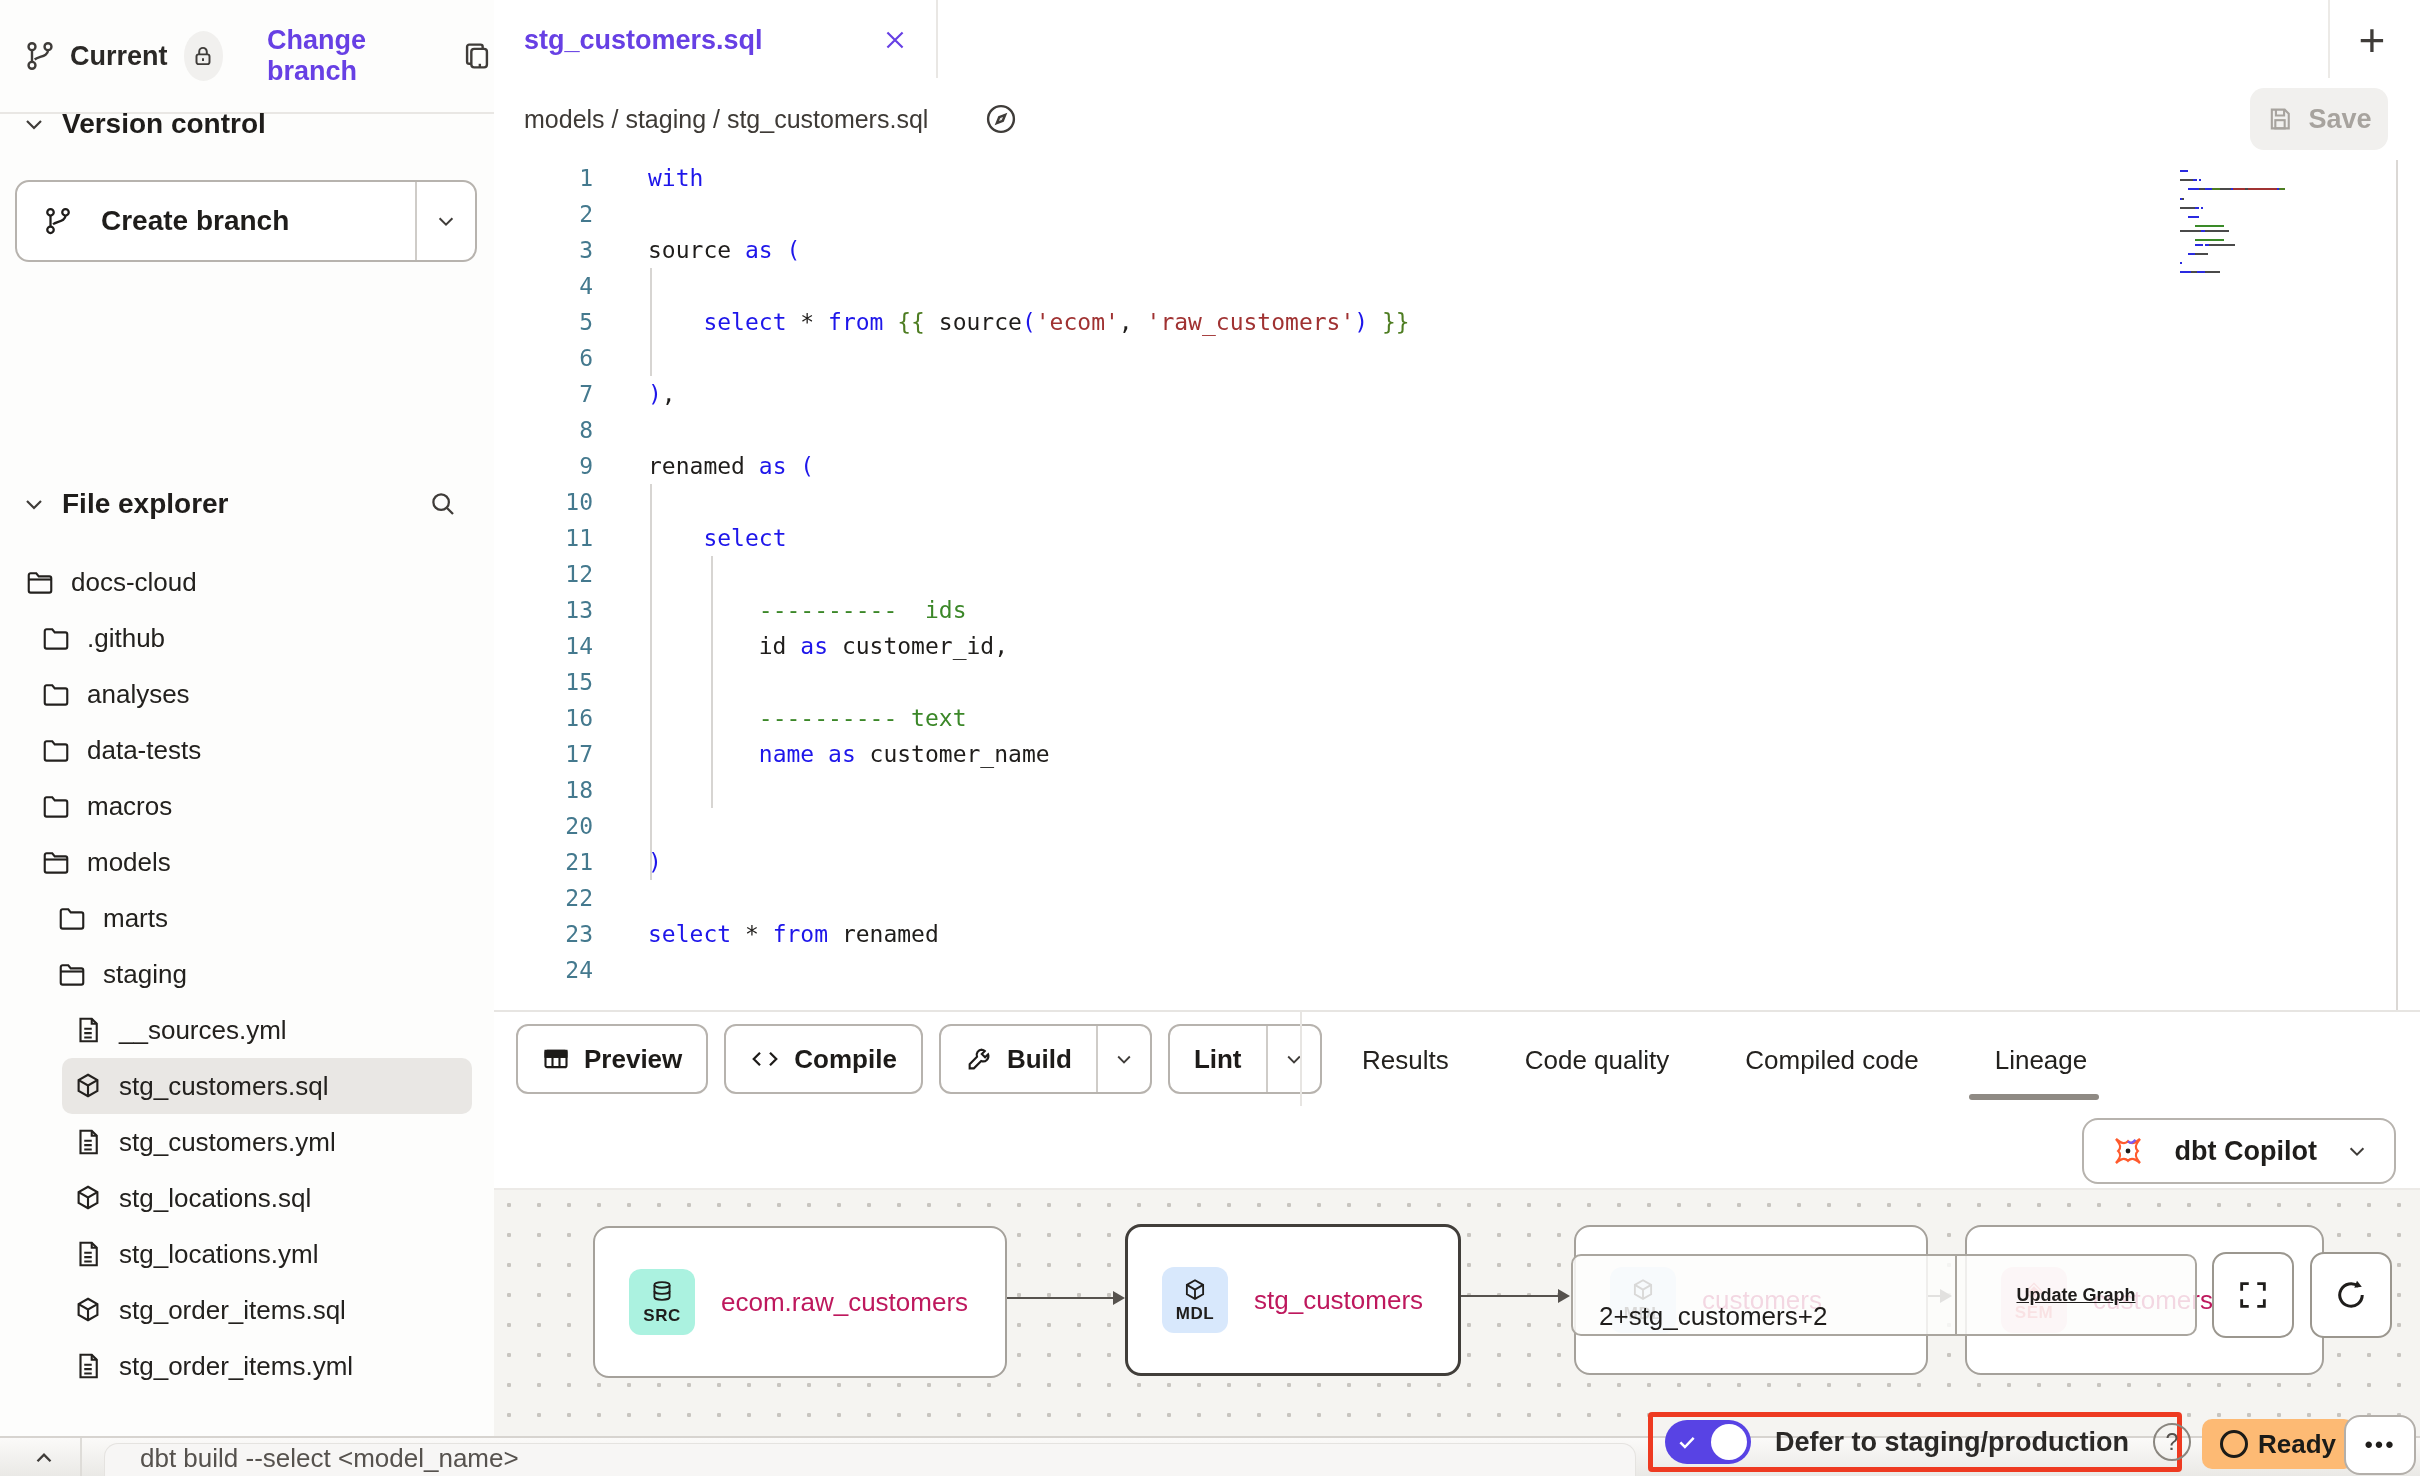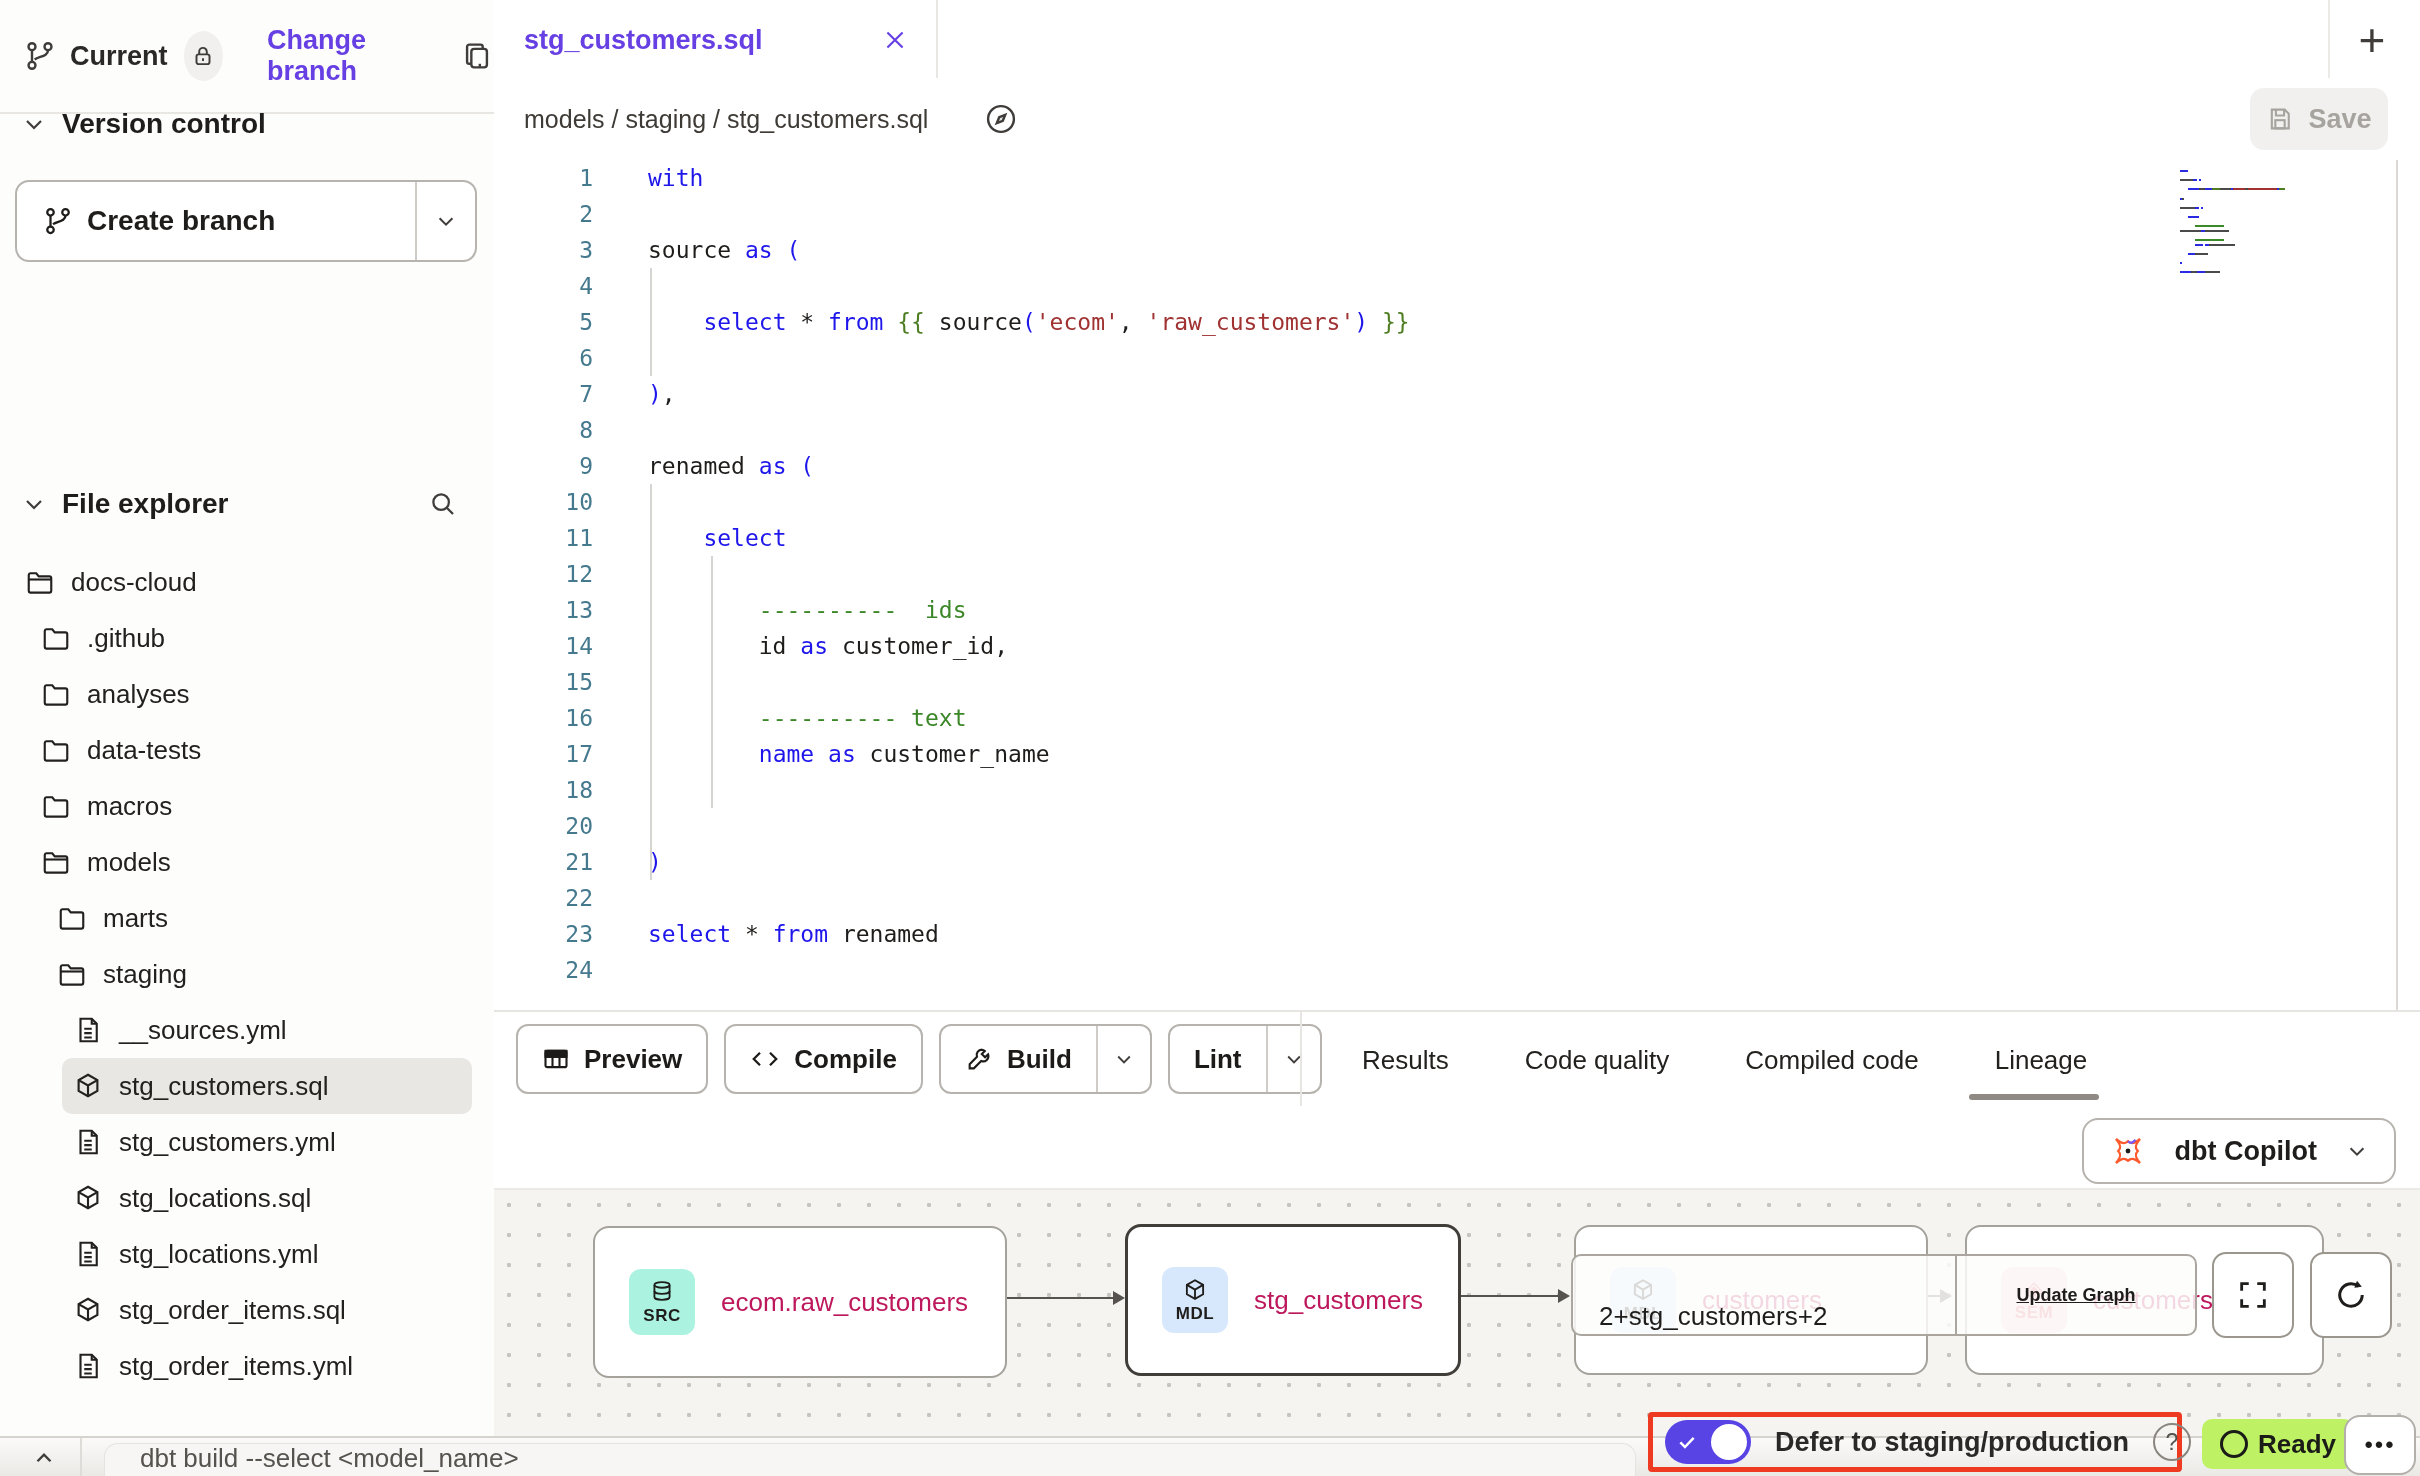--- a/index.html
+++ b/index.html
@@ -12,21 +12,21 @@
   #sb-header{position:absolute;left:0;top:0;width:100%;height:112px;border-bottom:2px solid #e9e7e4;
              display:flex;align-items:center;}
   .sb-cur-label{font-size:27px;font-weight:600;color:#2b2927;margin-left:14px;}
   .lock-badge{width:50px;height:50px;border-radius:50%;background:#f1f0ee;margin-left:16px;
               display:flex;align-items:center;justify-content:center;}
   .change-branch{font-size:27px;font-weight:600;color:#6740e4;margin-left:44px;}
   .vc-row{position:absolute;left:22px;top:100px;height:48px;display:flex;align-items:center;gap:16px;}
   .section-title{font-size:28px;font-weight:700;color:#1f1d1b;}
   #create-branch{position:absolute;left:15px;top:180px;width:458px;height:78px;border:2px solid #b7b3ae;
                  border-radius:14px;background:#fff;display:flex;align-items:stretch;}
-  #create-branch .main{flex:1;display:flex;align-items:center;gap:14px;padding-left:26px;
+  #create-branch .main{flex:1;display:flex;align-items:center;gap:28px;padding-left:26px;
                  font-size:28px;font-weight:600;color:#1f1d1b;}
   #create-branch .chev{width:58px;border-left:2px solid #cfccc8;display:flex;align-items:center;justify-content:center;}
   #fe-row{position:absolute;left:22px;top:480px;width:450px;height:48px;display:flex;align-items:center;gap:16px;}
   #fe-search{margin-left:auto;margin-right:14px;}
   #file-tree{position:absolute;left:0;top:554px;width:494px;}
   .tree-item{height:56px;display:flex;align-items:center;font-size:26px;color:#23211e;}
   .tree-item .lbl{margin-left:16px;}
   .tree-item.selected{background:#e9e7e4;border-radius:10px;margin:0 22px 0 62px;}
   
   #tabbar{left:494px;top:0;width:1926px;height:80px;background:#fff;}
@@ -109,21 +109,21 @@
   #cmd-text{position:absolute;left:140px;top:0;height:40px;display:flex;align-items:center;
             font-size:26px;color:#56524e;}
   #defer-group{position:absolute;left:1648px;top:1412px;width:534px;height:60px;border:5px solid #ee3a21;
                border-radius:4px;display:flex;align-items:center;gap:24px;padding-left:12px;z-index:40;box-sizing:border-box;}
   #defer-toggle{width:86px;height:44px;border-radius:22px;background:#5843e4;position:relative;flex:none;}
   #defer-toggle .knob{position:absolute;right:4px;top:4px;width:36px;height:36px;border-radius:50%;background:#fff;}
   #defer-toggle svg{position:absolute;left:12px;top:12px;}
   #defer-label{font-size:27px;font-weight:600;color:#2b2927;white-space:nowrap;}
   #defer-help{width:34px;height:34px;border-radius:50%;border:2px solid #8a867f;color:#55514d;
               font-size:23px;display:flex;align-items:center;justify-content:center;flex:none;}
-  #ready-pill{position:absolute;left:2202px;top:1419px;height:50px;background:#bef264;border-radius:10px;
+  #ready-pill{position:absolute;left:2202px;top:1419px;height:50px;background:#fdba74;border-radius:10px;
               display:flex;align-items:center;gap:10px;padding:0 18px;z-index:40;}
   #ready-pill .circ{width:28px;height:28px;border-radius:50%;border:3px solid #1b1b18;box-sizing:border-box;}
   #ready-pill .rl{font-size:26px;font-weight:700;color:#1b1b18;}
   #more-btn{position:absolute;left:2344px;top:1415px;width:68px;height:56px;background:#fff;border:2px solid #b3afaa;
             border-radius:16px;display:flex;align-items:center;justify-content:center;font-size:24px;
             letter-spacing:2px;color:#1f1d1b;z-index:40;}
 </style>
 </head>
 <body>
 

